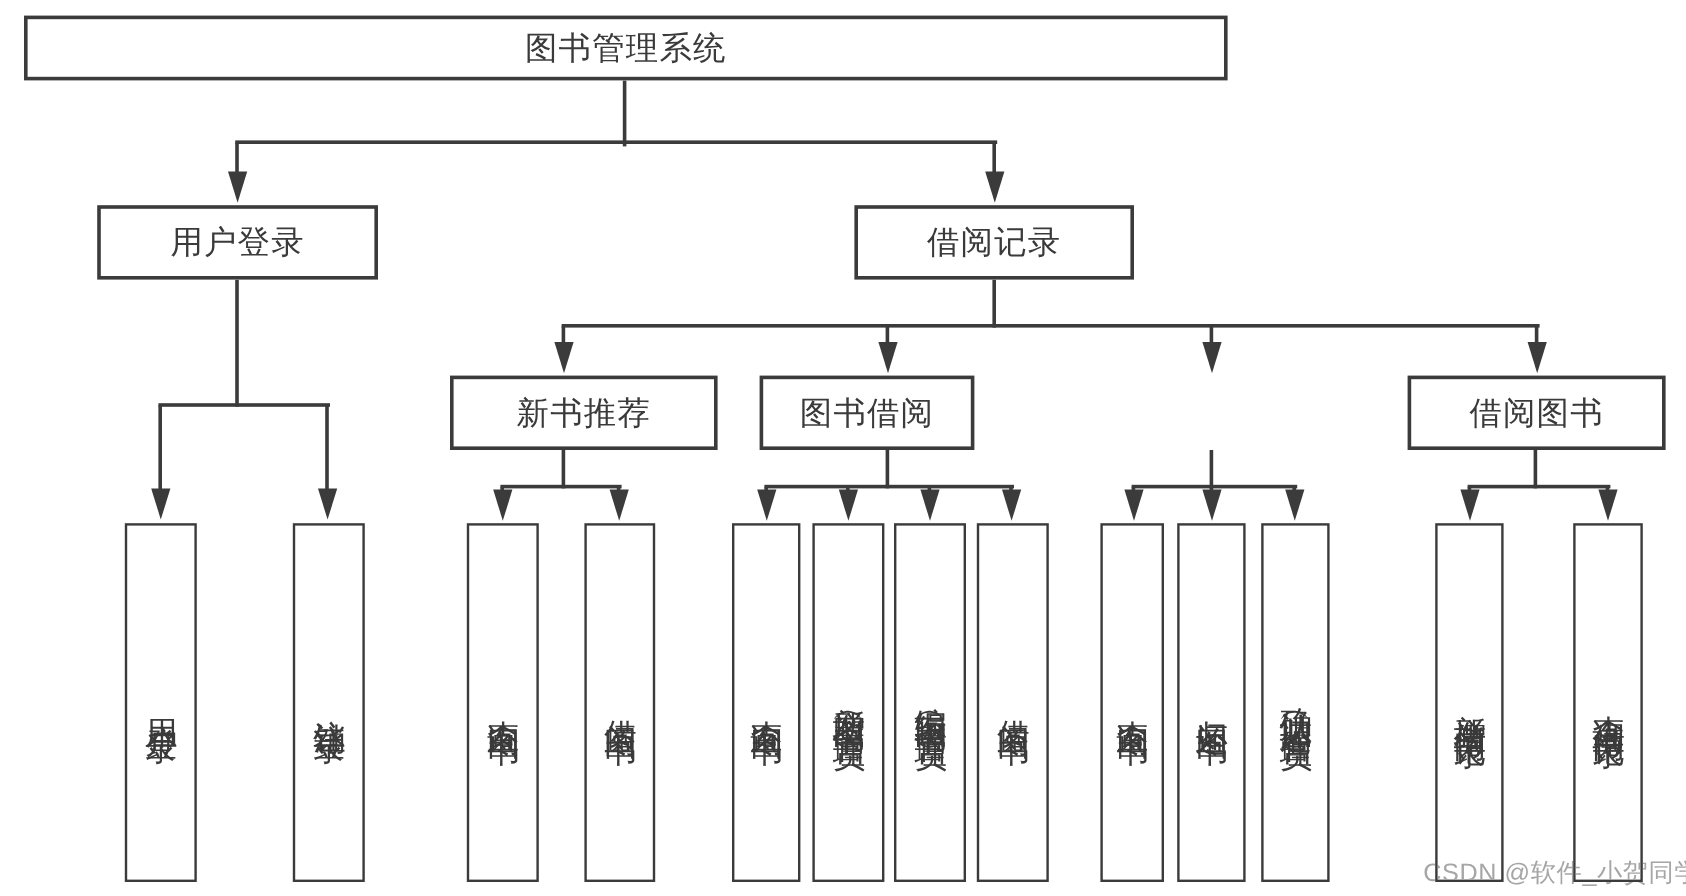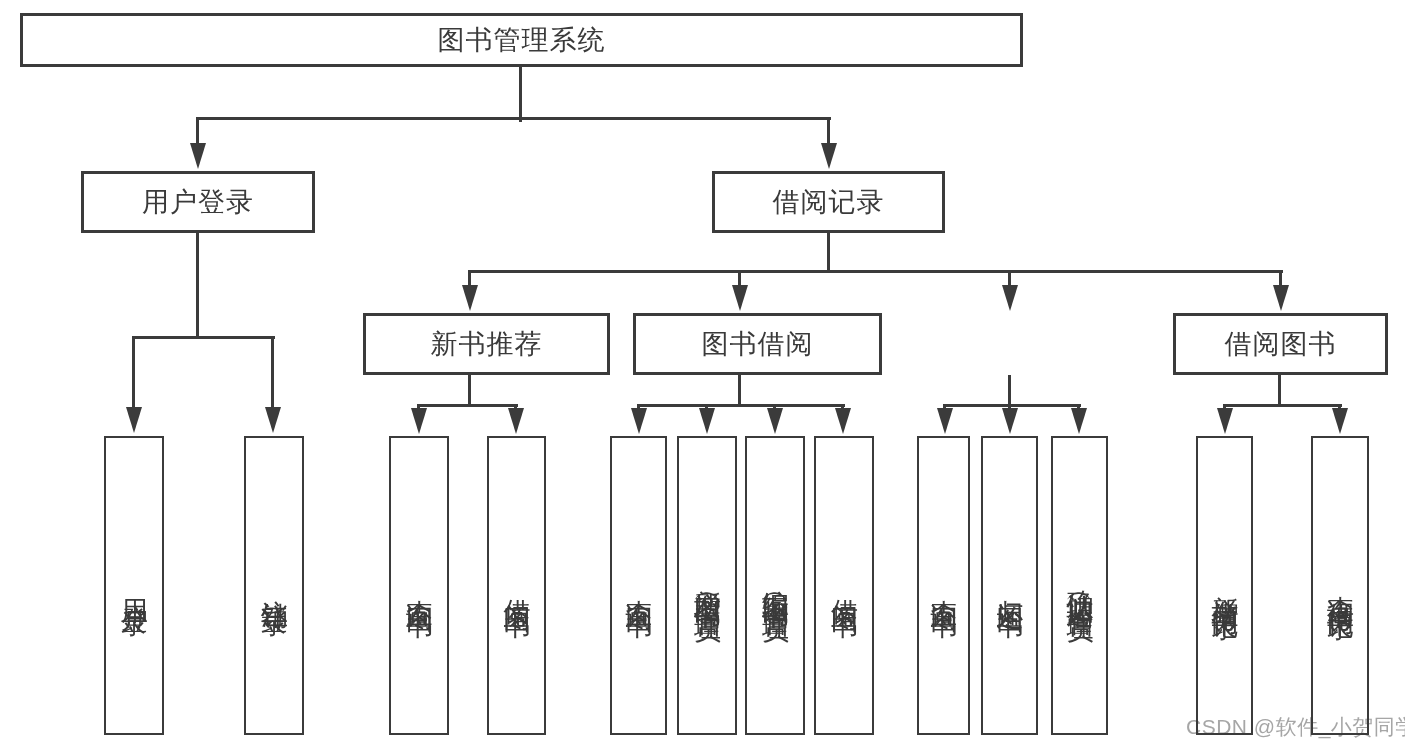--- a/index.html
+++ b/index.html
@@ -75,24 +75,24 @@
     <span class="lbl">图书管理系统</span>
   </div>
 
   <div class="node" style="left:81px;top:171px;width:234px;height:62px;">
     <span class="lbl">用户登录</span>
   </div>
   <div class="node" style="left:712px;top:171px;width:233px;height:62px;">
     <span class="lbl">借阅记录</span>
   </div>
 
-  <div class="node" style="left:363px;top:313px;width:247px;height:62px;">
+  <div class="node" style="left:375px;top:313px;width:223px;height:62px;">
     <span class="lbl">新书推荐</span>
   </div>
-  <div class="node" style="left:633px;top:313px;width:249px;height:62px;">
+  <div class="node" style="left:633px;top:313px;width:179px;height:62px;">
     <span class="lbl">图书借阅</span>
   </div>
   <div class="node" style="left:1173px;top:313px;width:215px;height:62px;">
     <span class="lbl">借阅图书</span>
   </div>
 
   <div class="node leaf" style="left:104px;top:436px;width:60px;height:299px;">
     <span class="lbl">用户登录</span>
   </div>
   <div class="node leaf" style="left:244px;top:436px;width:60px;height:299px;">

